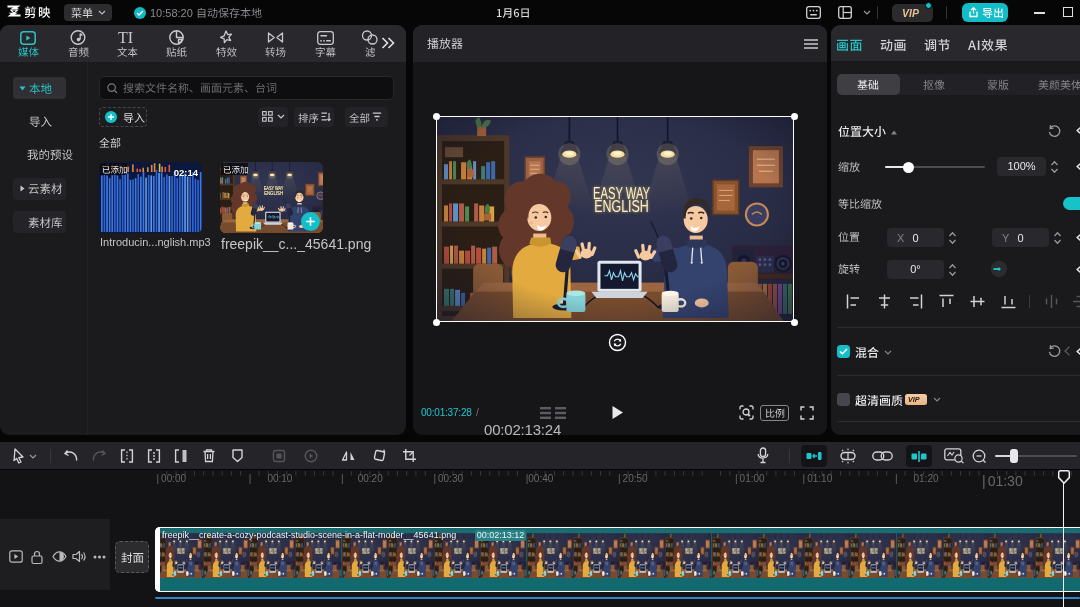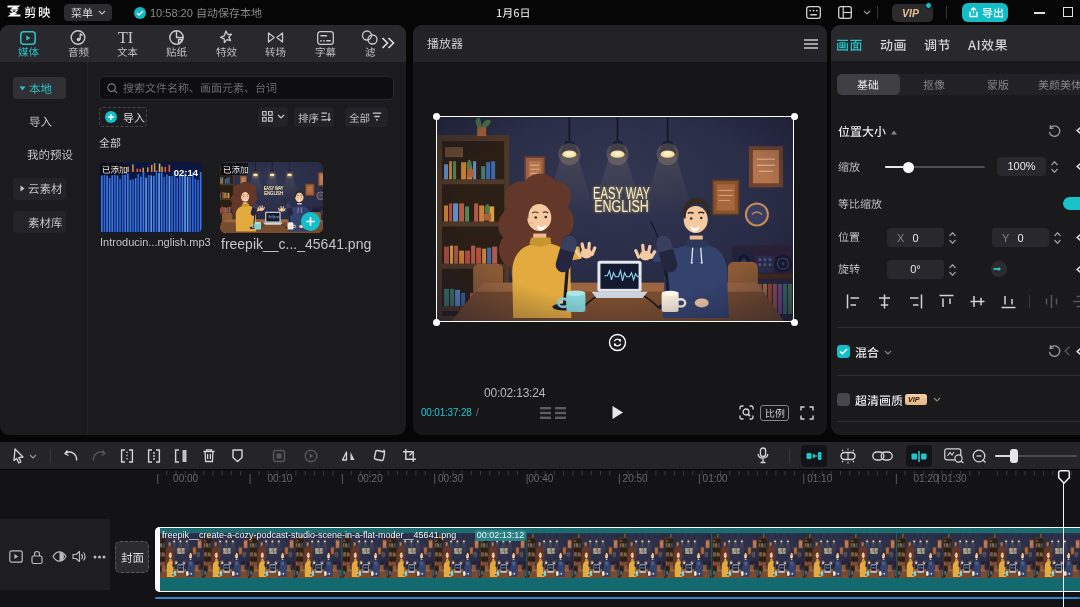--- a/index.html
+++ b/index.html
@@ -552,21 +552,21 @@
 <div class="abs" style="left:790.5px;top:112.5px;width:7px;height:7px;border-radius:50%;background:#fff"></div>
 <div class="abs" style="left:432.5px;top:318.5px;width:7px;height:7px;border-radius:50%;background:#fff"></div>
 <div class="abs" style="left:790.5px;top:318.5px;width:7px;height:7px;border-radius:50%;background:#fff"></div>
 <svg class="ico" width="17" height="17" style="left:609px;top:334px" viewBox="0 0 17 17">
 <circle cx="8.5" cy="8.5" r="8" fill="#1a1a1d" stroke="#fff" stroke-width="1.4"></circle>
 <path d="M5.2 7.2 A3.6 3.6 0 0 1 11.8 7.2 M11.8 9.8 A3.6 3.6 0 0 1 5.2 9.8" fill="none" stroke="#fff" stroke-width="1.2"></path>
 <path d="M11.8 4.8 L11.9 7.4 L9.4 7.2 Z M5.2 12.2 L5.1 9.6 L7.6 9.8 Z" fill="#fff"></path>
 </svg>
 <div class="abs" style="left:421px;top:407px;font-size:10px;letter-spacing:-0.2px;color:#21c8cf">00:01:37:28</div>
 <div class="abs" style="left:476px;top:407px;font-size:10px;color:#707074">/</div>
-<div class="abs" style="left:484px;top:386px;font-size:12px;letter-spacing:-0.2px;color:#b9b9bc">00:02:13:24</div>
+<div class="abs" style="left:484px;top:421px;font-size:15px;letter-spacing:-0.2px;color:#b9b9bc">00:02:13:24</div>
 <svg class="ico" width="26" height="12" style="left:540px;top:407px" viewBox="0 0 26 12">
 <g fill="#5c5c61">
       <rect y="0" width="11" height="2.4"></rect>
       <rect y="4.8" width="11" height="2.4"></rect>
       <rect y="9.6" width="11" height="2.4"></rect>
 <rect x="15" y="0" width="11" height="2.4"></rect>
       <rect x="15" y="4.8" width="11" height="2.4"></rect>
       <rect x="15" y="9.6" width="11" height="2.4"></rect>
     </g>
   </svg>
@@ -942,30 +942,30 @@
     <line x1="997.4" y1="1" x2="997.4" y2="5.5" stroke="#3a3a3e" stroke-width="1"></line>
     <line x1="1006.7" y1="1" x2="1006.7" y2="5.5" stroke="#3a3a3e" stroke-width="1"></line>
     <line x1="1015.9" y1="1" x2="1015.9" y2="5.5" stroke="#3a3a3e" stroke-width="1"></line>
     <line x1="1025.1" y1="1" x2="1025.1" y2="5.5" stroke="#3a3a3e" stroke-width="1"></line>
     <line x1="1034.3" y1="1" x2="1034.3" y2="5.5" stroke="#3a3a3e" stroke-width="1"></line>
     <line x1="1043.6" y1="1" x2="1043.6" y2="5.5" stroke="#3a3a3e" stroke-width="1"></line>
     <line x1="1052.8" y1="1" x2="1052.8" y2="5.5" stroke="#3a3a3e" stroke-width="1"></line>
     <line x1="1062.0" y1="1" x2="1062.0" y2="5.5" stroke="#3a3a3e" stroke-width="1"></line>
     <line x1="1071.3" y1="1" x2="1071.3" y2="5.5" stroke="#3a3a3e" stroke-width="1"></line>
   </svg>
-<div class="abs" style="left:156.5px;top:473px;font-size:10px;color:#68686c;white-space:nowrap">|<span style="margin-left:14px">00:00</span></div>
+<div class="abs" style="left:156.5px;top:473px;font-size:10px;color:#68686c;white-space:nowrap">|<span style="margin-left:2px">00:00</span></div>
 <div class="abs" style="left:248.8px;top:473px;font-size:10px;color:#68686c;white-space:nowrap">|<span style="margin-left:16px">00:10</span></div>
 <div class="abs" style="left:341.1px;top:473px;font-size:10px;color:#68686c;white-space:nowrap">|<span style="margin-left:14px">00:20</span></div>
 <div class="abs" style="left:433.4px;top:473px;font-size:10px;color:#68686c;white-space:nowrap">|<span style="margin-left:2px">00:30</span></div>
 <div class="abs" style="left:525.7px;top:473px;font-size:10px;color:#68686c;white-space:nowrap">|<span style="margin-left:0">00:40</span></div>
 <div class="abs" style="left:618.0px;top:473px;font-size:10px;color:#68686c;white-space:nowrap">|<span style="margin-left:2px">20:50</span></div>
-<div class="abs" style="left:698px;top:473px;font-size:10px;color:#68686c;white-space:nowrap">|<span style="margin-left:2px">01:00</span></div>
+<div class="abs" style="left:735px;top:473px;font-size:10px;color:#68686c;white-space:nowrap">|<span style="margin-left:2px">01:00</span></div>
 <div class="abs" style="left:802.6px;top:473px;font-size:10px;color:#68686c;white-space:nowrap">|<span style="margin-left:2px">01:10</span></div>
 <div class="abs" style="left:894.9px;top:473px;font-size:10px;color:#68686c;white-space:nowrap">|<span style="margin-left:16px">01:20</span></div>
-<div class="abs" style="left:937px;top:473px;font-size:10px;color:#68686c;white-space:nowrap">|<span style="margin-left:2px">01:30</span></div>
+<div class="abs" style="left:982px;top:473px;font-size:14px;color:#68686c;white-space:nowrap">|<span style="margin-left:2px">01:30</span></div>
 <div class="abs" style="left:0;top:519px;width:110px;height:71px;background:#1e1e21"></div>
 <svg class="ico" width="14" height="13" style="left:9px;top:550px" viewBox="0 0 14 13">
     <rect x="0.8" y="0.8" width="12.4" height="11.4" rx="2" fill="none" stroke="#bababd" stroke-width="1.2"></rect>
     <path d="M5.4 4 L9.2 6.5 L5.4 9 Z" fill="#bababd"></path>
   </svg>
 <svg class="ico" width="12" height="14" style="left:31px;top:550px" viewBox="0 0 12 14">
     <rect x="1" y="6" width="10" height="7.5" rx="1.5" fill="none" stroke="#bababd" stroke-width="1.2"></rect>
     <path d="M3.5 6 L3.5 4 A2.5 2.5 0 0 1 8.5 4 L8.5 6" fill="none" stroke="#bababd" stroke-width="1.2"></path>
   </svg>
 <svg class="ico" width="15" height="11" style="left:52px;top:551px" viewBox="0 0 15 11">

